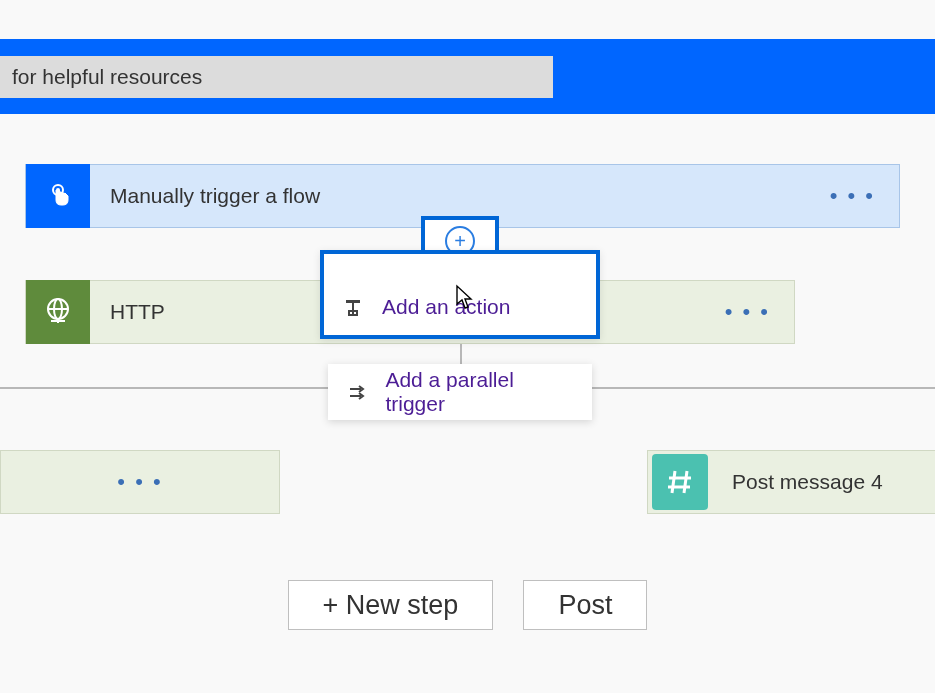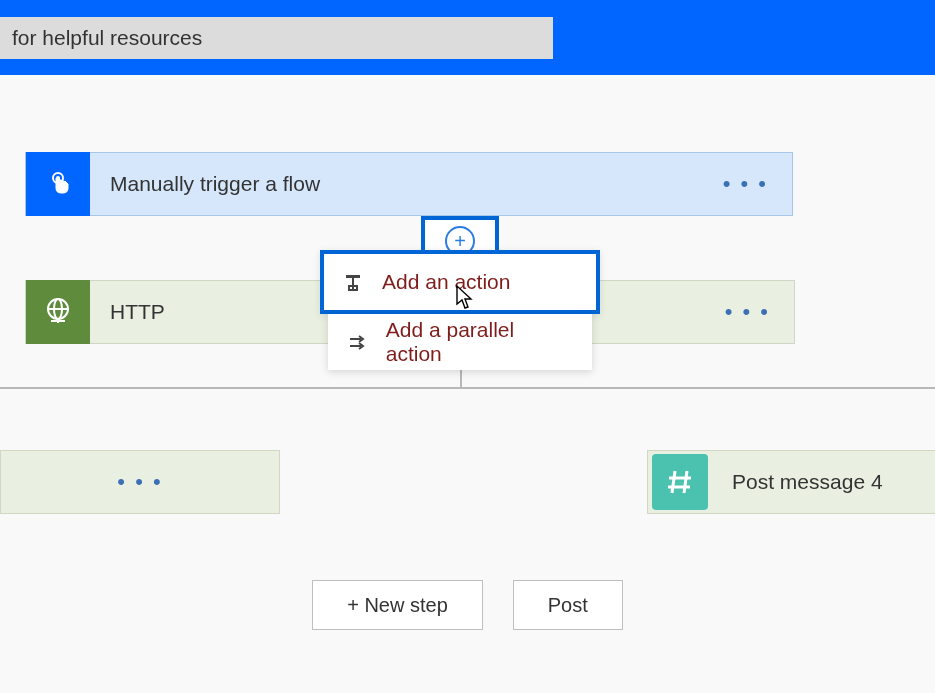--- a/index.html
+++ b/index.html
@@ -10,41 +10,42 @@
       height: 693px;
       overflow: hidden;
       position: relative;
     }
     .top-bar {
       background: #0066ff;
       height: 75px;
       display: flex;
       align-items: center;
       padding-left: 0;
+      margin-top: 39px;
     }
     .search-box {
       width: 553px;
       height: 42px;
       background: #dcdcdc;
       border: none;
       font-size: 21px;
       padding: 0 12px;
       color: #333;
       outline: none;
     }
     .step-card {
       position: absolute;
       display: flex;
       align-items: center;
       height: 64px;
     }
     .step-trigger {
       left: 25px;
-      top: 152px;
-      width: 768px;
+      top: 164px;
+      width: 875px;
       background: #d6e7fb;
       border: 1px solid #a8c5e8;
     }
     .step-http {
       left: 25px;
       top: 280px;
       width: 770px;
       background: #eaf0e1;
       border: 1px solid #d0d8c3;
     }
@@ -138,23 +139,24 @@
       font-size: 20px;
       line-height: 1;
       cursor: pointer;
     }
     .popup-item {
       display: flex;
       align-items: center;
       height: 56px;
       padding: 0 18px;
       font-size: 21px;
-      color: #7f1d1d;
+      color: #4c1d95;
       cursor: pointer;
       gap: 18px;
+      margin-top: 25px;
     }
     .popup-wrap-outer {
       position: absolute;
       left: 320px;
       top: 250px;
       z-index: 11;
     }
     .popup-box1 {
       width: 280px;
       background: #fff;
@@ -187,21 +189,21 @@
       width: 935px;
       display: flex;
       justify-content: center;
       gap: 30px;
     }
     .btn {
       border: 1px solid #bfbfbf;
       background: #fff;
       height: 50px;
       padding: 0 34px;
-      font-size: 20px;
+      font-size: 27px;
       color: #333;
       cursor: pointer;
     }
     svg { display: block; }
   </style>
 </head>
 <body>
 
 <div class="top-bar">
   <input class="search-box" type="text" value="for helpful resources" style="">
@@ -273,21 +275,21 @@
   <div class="popup-box2">
     <div class="popup-item">
       <span class="action-ico">
         <svg width="20" height="20" viewBox="0 0 20 20">
           <line x1="3" y1="7" x2="14" y2="7" stroke="#444" stroke-width="2"></line>
           <polyline points="12,4 16,7 12,10" fill="none" stroke="#444" stroke-width="2"></polyline>
           <line x1="3" y1="14" x2="14" y2="14" stroke="#444" stroke-width="2"></line>
           <polyline points="12,11 16,14 12,17" fill="none" stroke="#444" stroke-width="2"></polyline>
         </svg>
       </span>
-      <span>Add a parallel action</span>
+      <span>Add a parallel trigger</span>
     </div>
   </div>
 </div>
 
 <div class="cursor">
   <svg width="22" height="26" viewBox="0 0 22 26">
     <path d="M4 2 L4 20 L9 16 L12 24 L15 23 L12 15 L18 15 Z" fill="#fff" stroke="#000" stroke-width="1.4"></path>
   </svg>
 </div>
 

